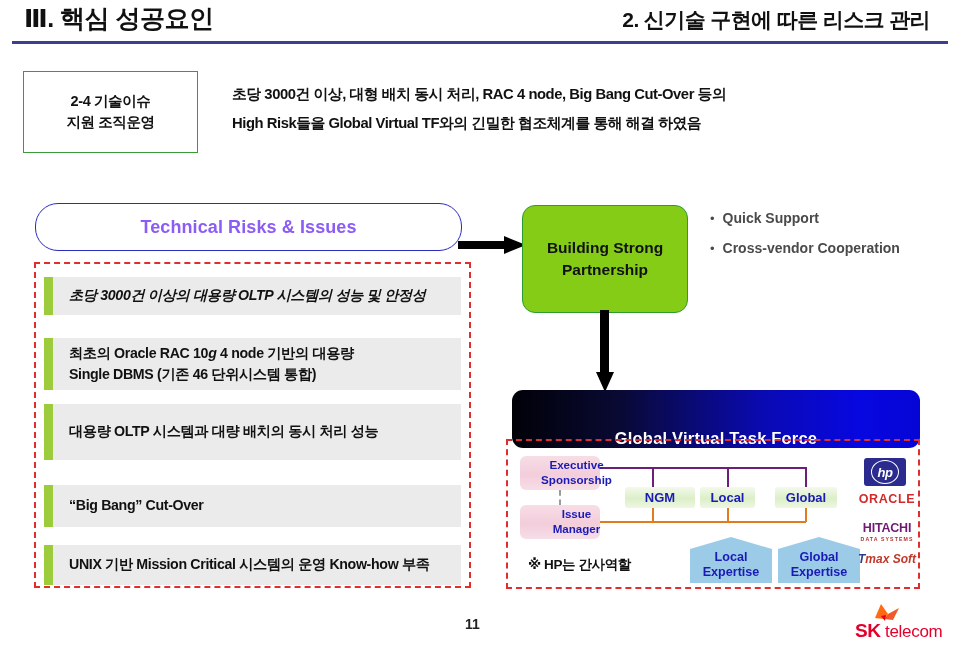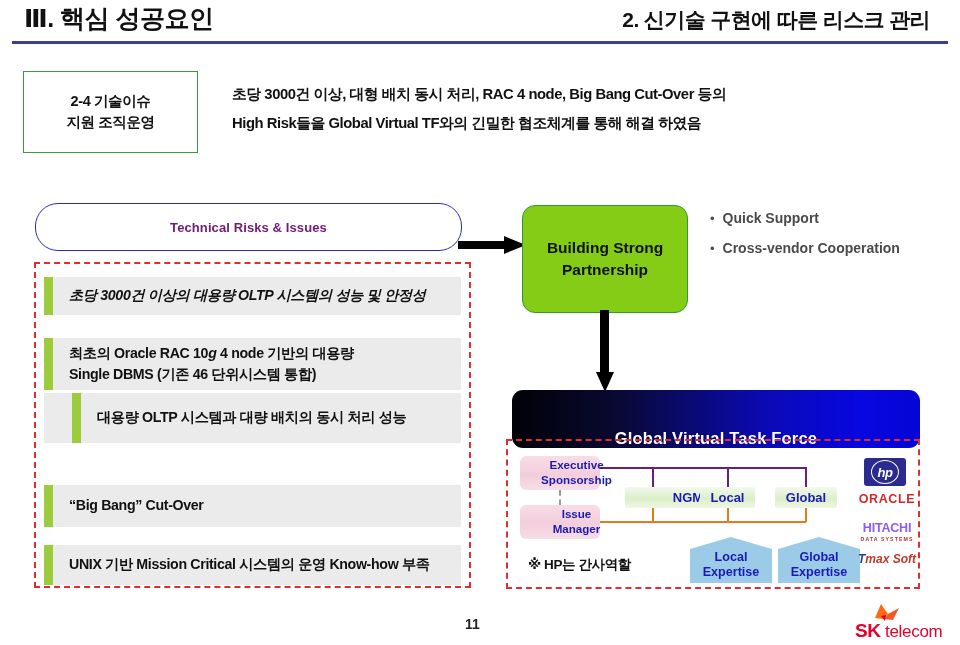--- a/index.html
+++ b/index.html
@@ -87,23 +87,23 @@
     left: 35px; top: 203px;
     width: 425px; height: 46px;
     border: 1.7px solid #2b2bbe;
     border-radius: 23px;
     background: #ffffff;
     display: flex;
     align-items: center;
     justify-content: center;
   }
   #risks-title-box span {
-    font-size: 13px;
-    font-weight: bold;
-    color: #701a75;
+    font-size: 18px;
+    font-weight: bold;
+    color: #8b5cf6;
     letter-spacing: 0.1px;
   }
 
   #risks-dashed {
     position: absolute;
     left: 34px; top: 262px;
     width: 437px; height: 326px;
     border: 2.2px dashed #e12d2d;
     box-sizing: border-box;
   }
@@ -129,21 +129,21 @@
     font-size: 14.2px;
     font-weight: bold;
     letter-spacing: -0.35px;
     line-height: 1.5;
     color: #111;
   }
   .risk-item .rtext i { font-style: italic; }
 
   #risk-item-1 { top: 277px; height: 38px; font-style: italic; }
   #risk-item-2 { top: 338px; height: 52px; }
-  #risk-item-3 { top: 393px; height: 50px; padding-left: 28px; }
+  #risk-item-3 { top: 404px; height: 56px; }
   #risk-item-4 { top: 485px; height: 42px; }
   #risk-item-5 { top: 545px; height: 40px; }
 
   
   #arrow-risks-to-partnership {
     position: absolute;
     left: 458px; top: 236px;
     width: 68px; height: 18px;
   }
 
@@ -259,21 +259,21 @@
     display: flex;
     align-items: center;
     justify-content: center;
   }
   .green-node span {
     font-size: 13px;
     font-weight: bold;
     color: #1a1ab5;
     white-space: nowrap;
   }
-  #node-ngm    { left: 625px; top: 487px; width: 70px; padding-left: 28px; }
+  #node-ngm    { left: 625px; top: 487px; width: 70px; }
   #node-local  { left: 700px; top: 487px; width: 55px; }
   #node-global { left: 775px; top: 487px; width: 62px; }
 
   
   #org-line-purple {
     position: absolute;
     left: 600px; top: 467px;
     width: 206px; height: 2px;
     background: #6b1f7a;
   }
@@ -371,21 +371,21 @@
   #logo-hitachi {
     position: absolute;
     left: 0px; top: 66px;
     width: 62px;
     text-align: center;
   }
   #logo-hitachi .ht-main {
     font-size: 12.5px;
     font-weight: bold;
     letter-spacing: -0.2px;
-    color: #8b5cf6;
+    color: #701a75;
     display: block;
   }
   #logo-hitachi .ht-sub {
     font-size: 5.2px;
     font-weight: bold;
     letter-spacing: 1.1px;
     color: #b03030;
     display: block;
     margin-top: 1px;
   }

